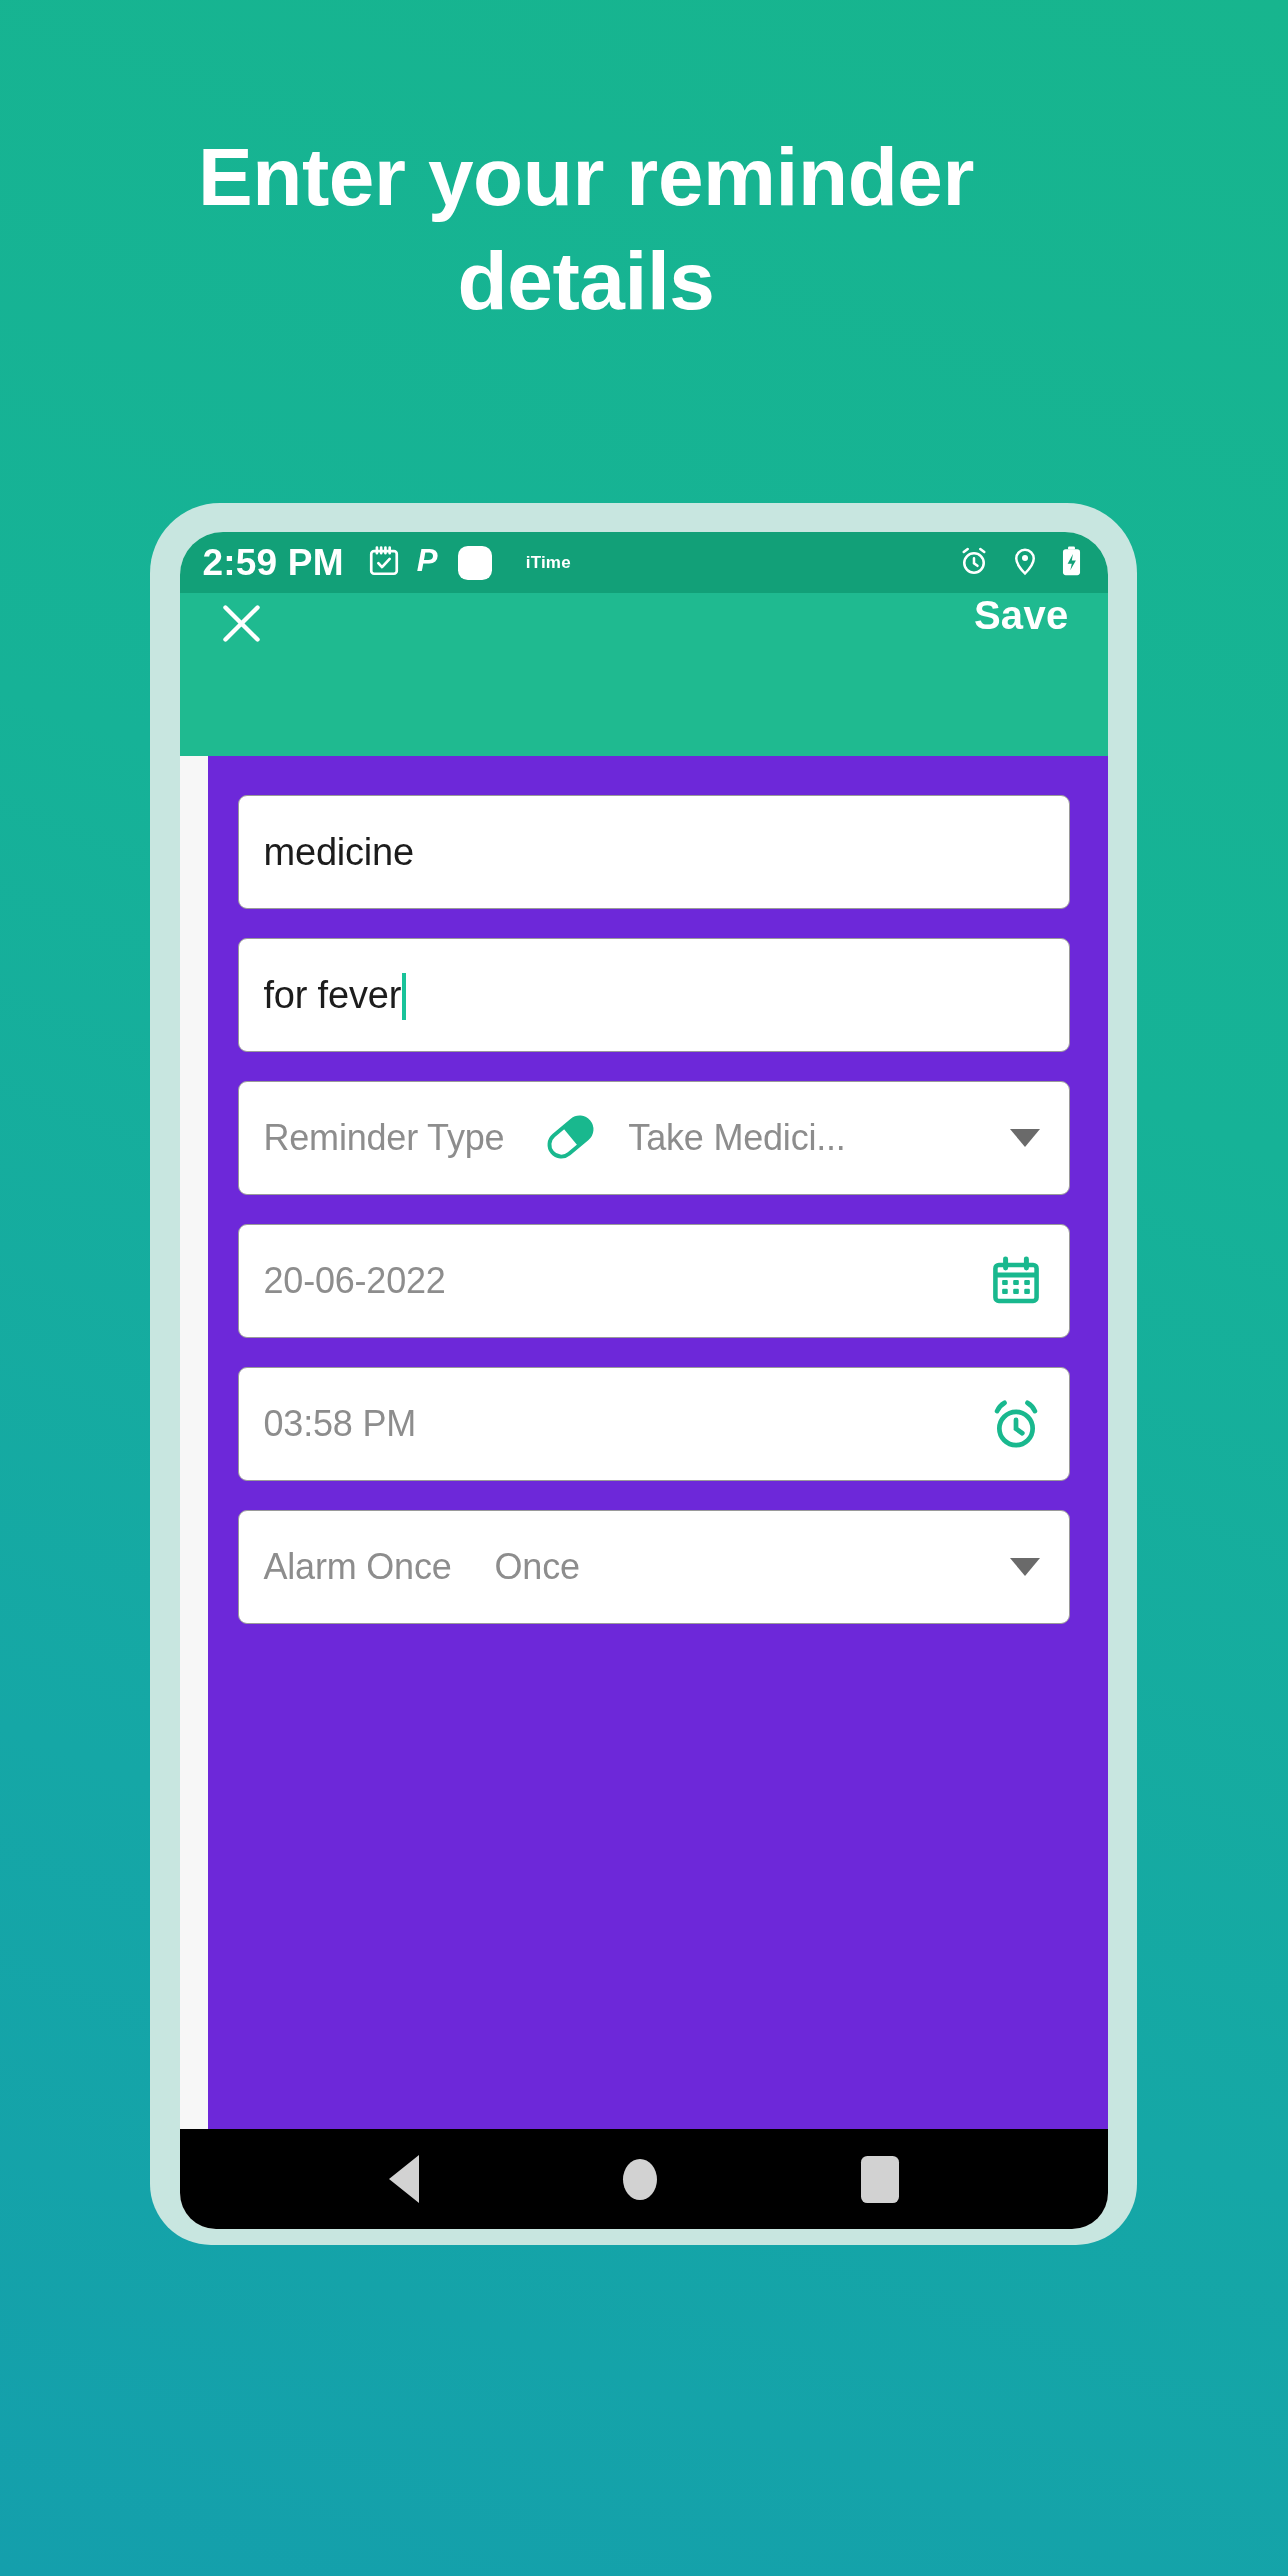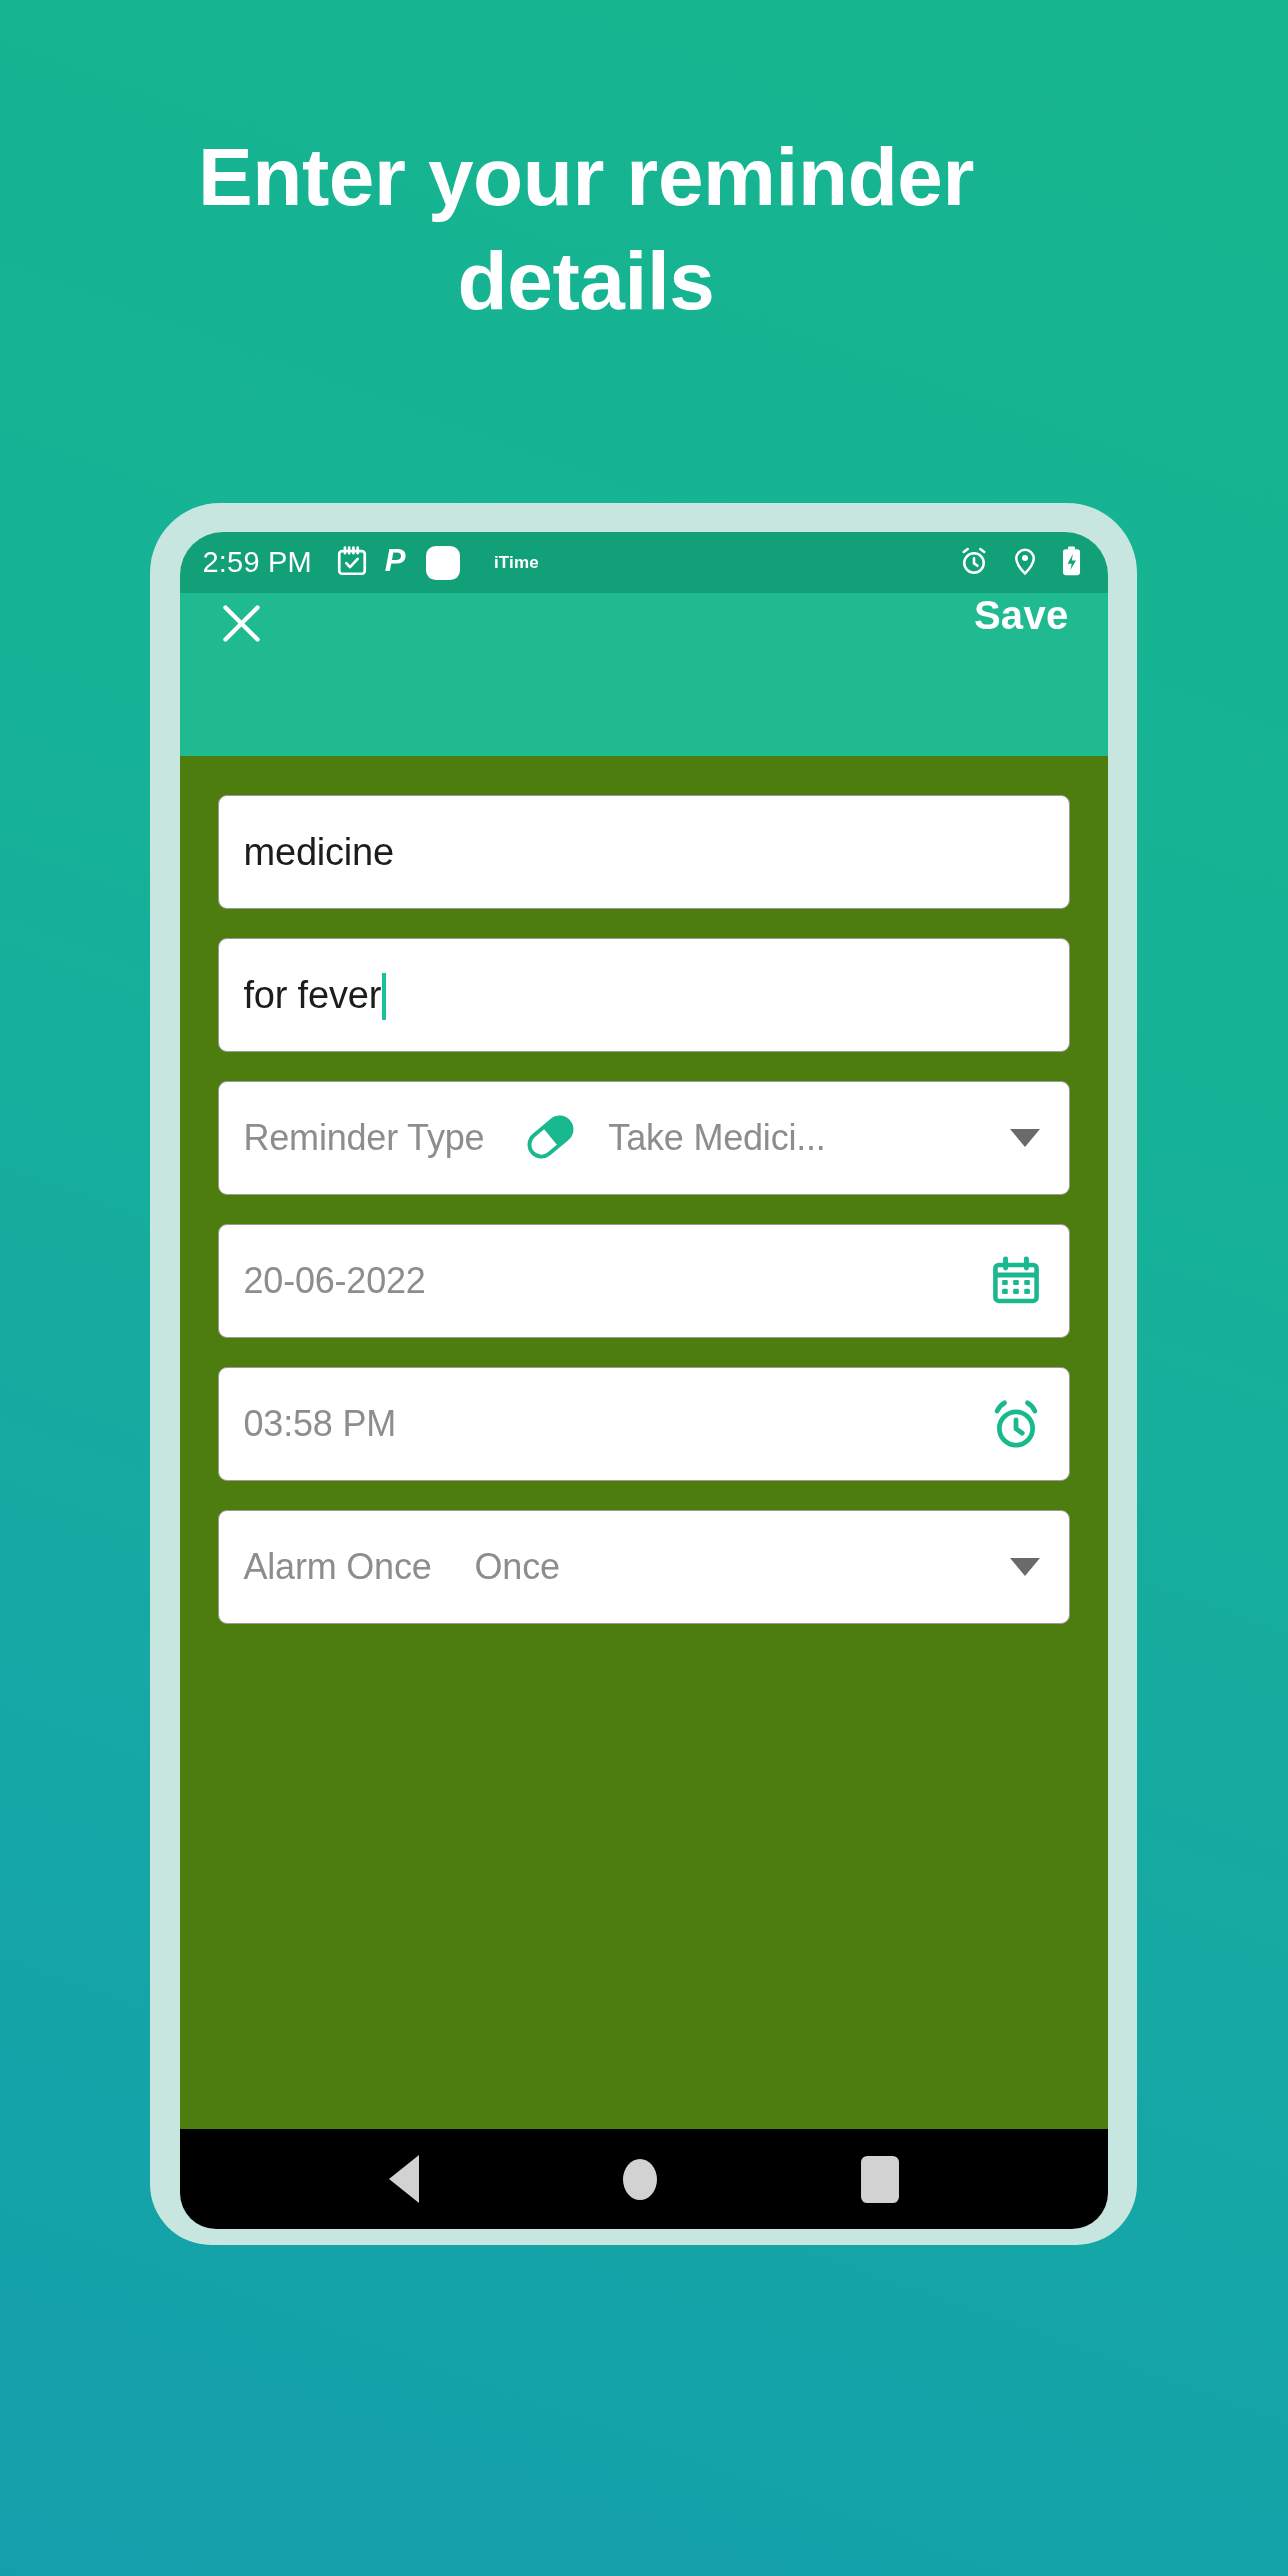--- a/index.html
+++ b/index.html
@@ -59,22 +59,22 @@
   .status-bar {
     height: 61px;
     background: #12a078;
     display: flex;
     align-items: center;
     padding: 0 25px 0 23px;
     flex: 0 0 auto;
     color: #ffffff;
   }
   .status-time {
-    font-size: 29px;
-    font-weight: 400;
+    font-size: 37px;
+    font-weight: 700;
     letter-spacing: 0.2px;
     margin-right: 23px;
   }
   .status-left-icons {
     display: flex;
     align-items: center;
     gap: 15px;
     flex: 1 1 auto;
   }
   .status-right-icons {
@@ -115,26 +115,27 @@
     color: #ffffff;
     font-size: 40px;
     font-weight: bold;
     letter-spacing: 0.3px;
     cursor: pointer;
   }
 
   
   .form-body {
     flex: 1 1 auto;
-    background: #4d7c0f;
-    padding: 39px 38px 0 38px;
+    background: #6d28d9;
+    padding: 39px 38px 0 30px;
     display: flex;
     flex-direction: column;
     gap: 29px;
     overflow: hidden;
+    margin-left: 28px;
   }
 
   .field {
     background: #ffffff;
     border: 1.8px solid #9a9a9a;
     border-radius: 9px;
     height: 114px;
     display: flex;
     align-items: center;
     padding: 0 25px;

